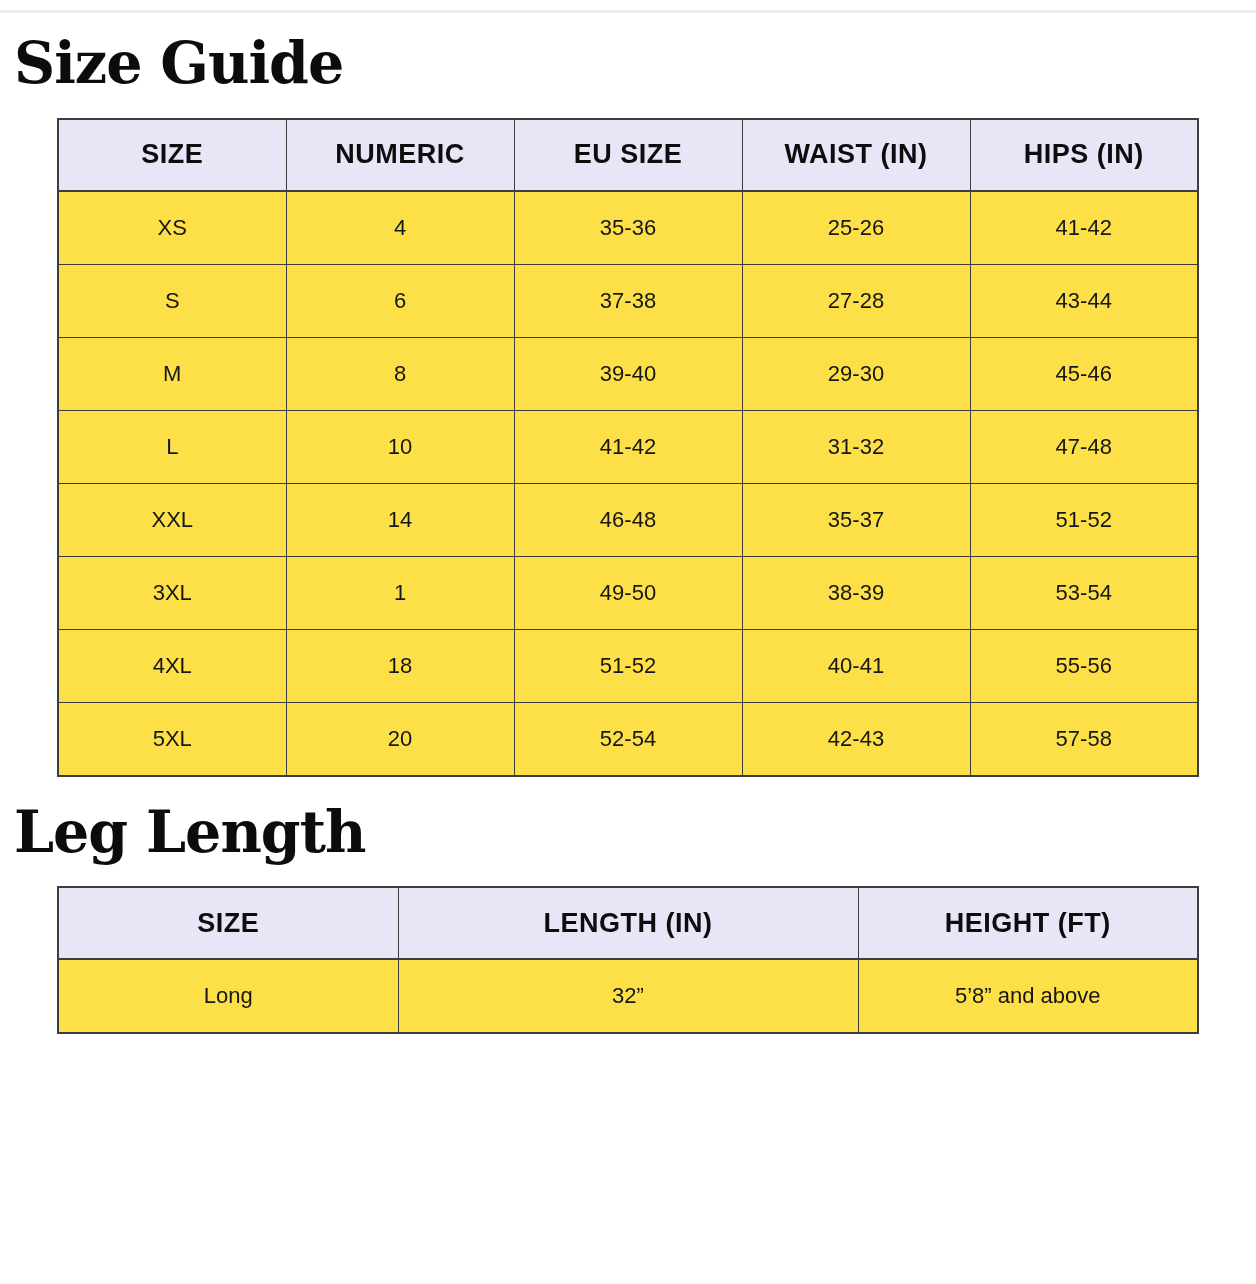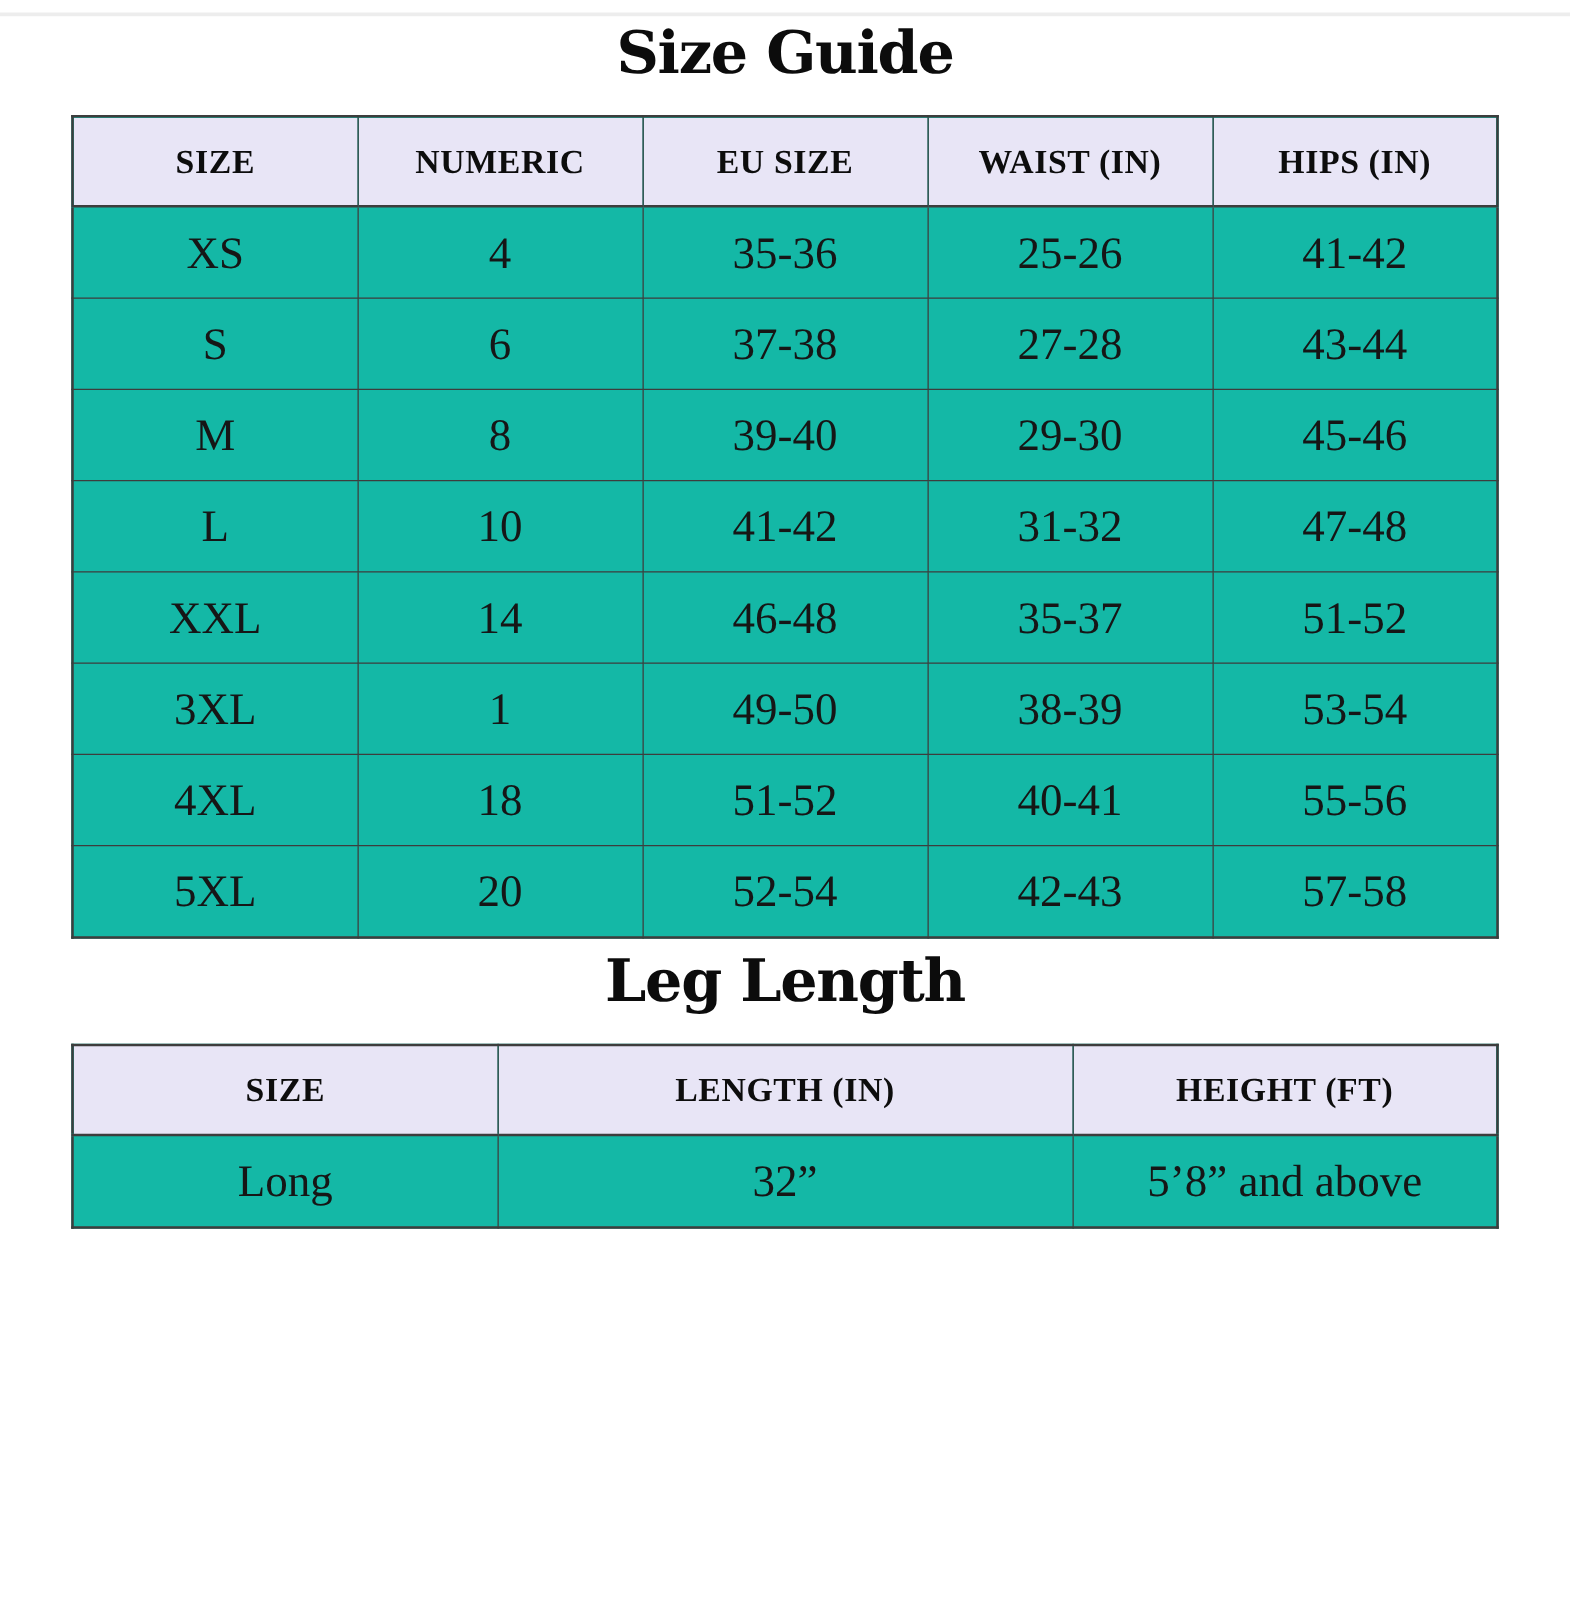--- a/index.html
+++ b/index.html
@@ -21,57 +21,56 @@
     position: absolute;
     top: 10px;
     left: 0;
     width: 100%;
     height: 3px;
     background: #ededed;
   }
   .big-title {
     font-family: "DejaVu Serif", "Liberation Serif", serif;
     font-weight: 700;
-    font-size: 47px;
+    font-size: 57px;
     line-height: 1.15;
-    text-align: center;
+    text-align: left;
     color: #0c0c0c;
-    margin: 0;
+    margin: 14px;
     letter-spacing: -1px;
   }
   .title-size-guide { padding-top: 16px; }
   .title-leg-length { padding-top: 8px; }
   table.guide {
     border-collapse: collapse;
     table-layout: fixed;
     width: 1140px;
     margin: 22px auto 0 auto;
-    background: #14b8a6;
-    font-family: Liberation Serif, serif;
+    background: #fde047;
   }
   table.guide th,
   table.guide td {
     border: 1.6px solid #3d3d3d;
     text-align: center;
     vertical-align: middle;
     padding: 0;
     overflow: hidden;
     white-space: nowrap;
   }
   table.guide th {
     background: #e8e5f6;
     font-weight: bold;
     font-size: 27px;
     height: 70px;
     letter-spacing: 0.5px;
     color: #0d0d0d;
     border-bottom-width: 2px;
   }
   table.guide td {
-    font-size: 36px;
+    font-size: 22px;
     font-weight: 400;
     height: 72px;
     color: #161616;
   }
   table.guide { border: 2px solid #3d3d3d; }
 </style>
 </head>
 <body>
 
 <div class="page">

